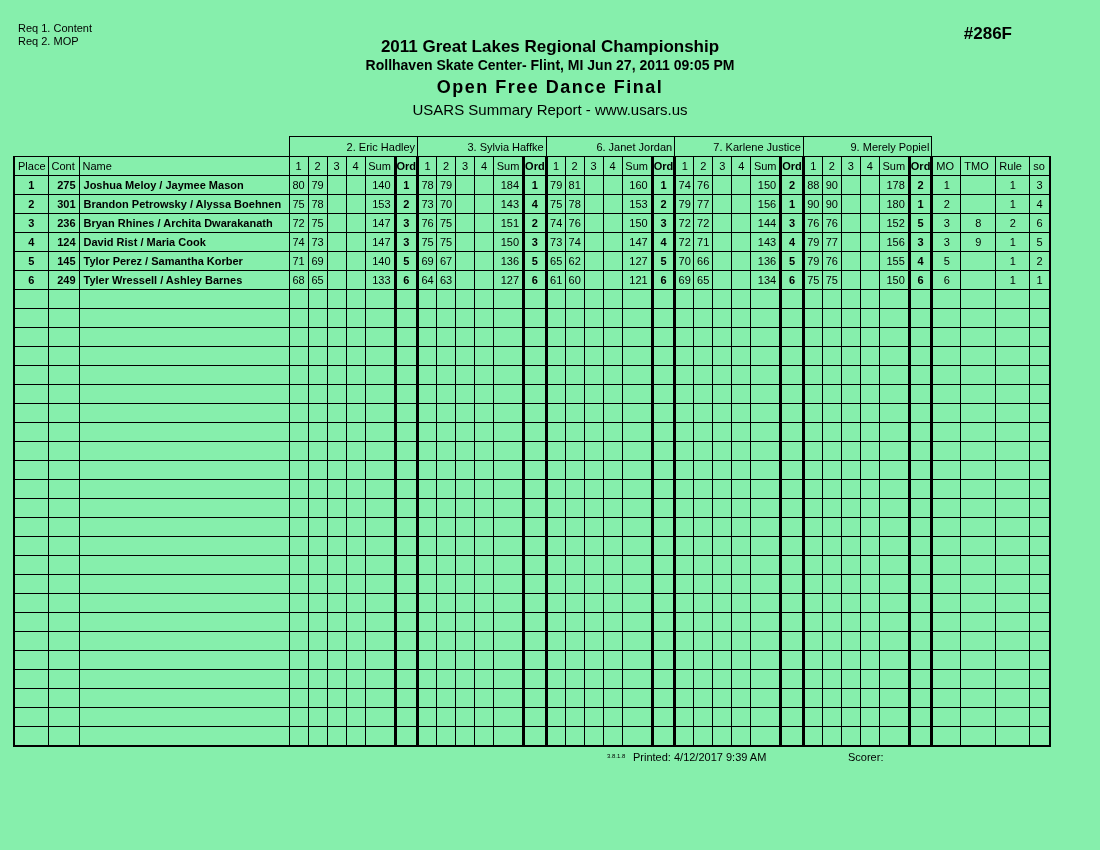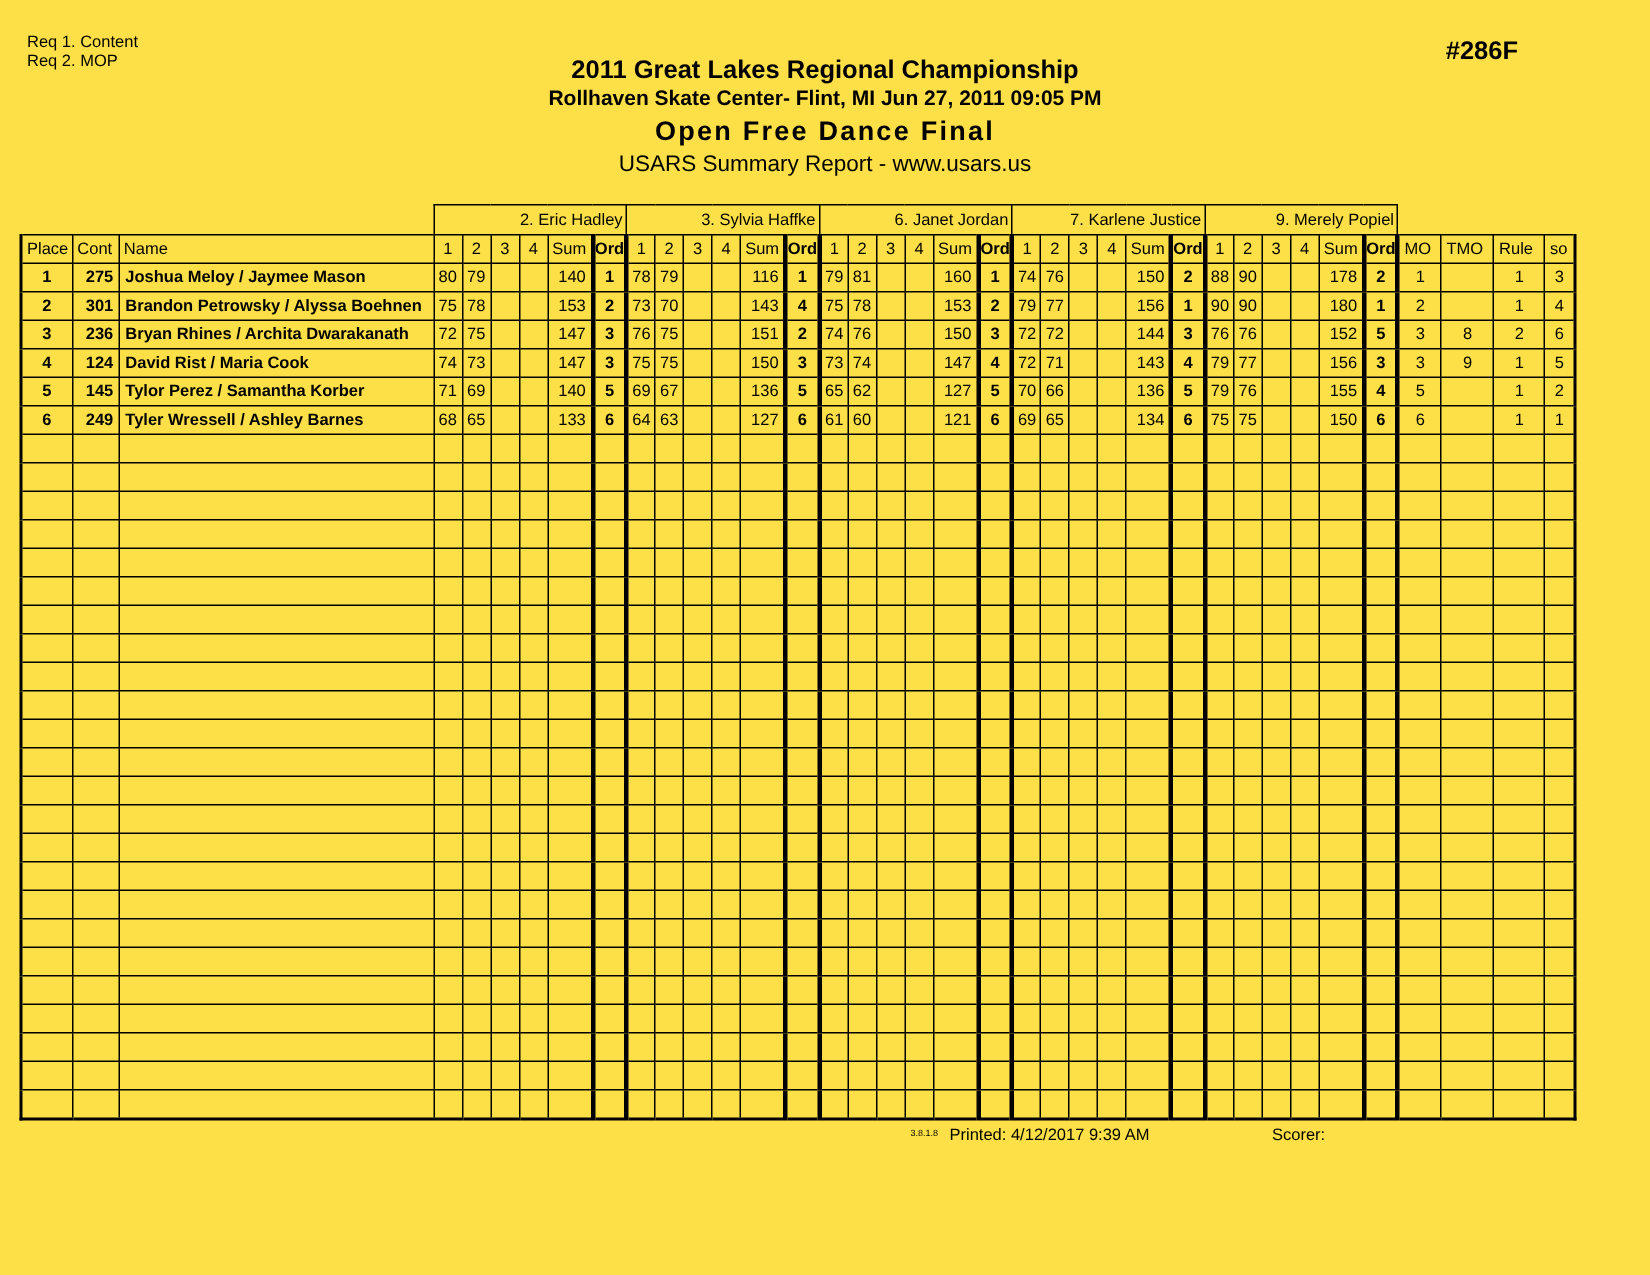--- a/index.html
+++ b/index.html
@@ -1,17 +1,17 @@
 <!DOCTYPE html>
 <html><head>
 <meta charset="utf-8">
 <style>
   * { margin:0; padding:0; box-sizing:border-box; }
   html,body { width:1100px; height:850px; background:#fff; font-family:"Liberation Sans", sans-serif; color:#000; }
-  #page { position:relative; width:1100px; height:850px; background:#fde047; overflow:hidden; }
+  #page { position:relative; width:1100px; height:850px; background:#86efac; overflow:hidden; }
 
   
   #req-block { position:absolute; left:18px; top:22px; font-size:11px; line-height:13px; }
   #title-block { position:absolute; left:0; top:37px; width:1100px; text-align:center; }
   #title-line  { font-size:17px; font-weight:bold; line-height:20px; }
   #subtitle-line { font-size:14px; line-height:17px;font-weight:bold; }
   #event-line { font-size:18px; font-weight:bold; letter-spacing:1.5px; line-height:22px; margin-top:2px; }
   #report-line { font-size:15px; line-height:18px; margin-top:3px; }
   #doc-number { position:absolute; right:88px; top:24px; font-size:17px; font-weight:bold; }
 
@@ -156,21 +156,21 @@
             <td class="score">80</td>
             <td class="score">79</td>
             <td class="score">&nbsp;</td>
             <td class="score">&nbsp;</td>
             <td class="sum">140</td>
             <td class="ord">1</td>
             <td class="score">78</td>
             <td class="score">79</td>
             <td class="score">&nbsp;</td>
             <td class="score">&nbsp;</td>
-            <td class="sum">116</td>
+            <td class="sum">184</td>
             <td class="ord">1</td>
             <td class="score">79</td>
             <td class="score">81</td>
             <td class="score">&nbsp;</td>
             <td class="score">&nbsp;</td>
             <td class="sum">160</td>
             <td class="ord">1</td>
             <td class="score">74</td>
             <td class="score">76</td>
             <td class="score">&nbsp;</td>

